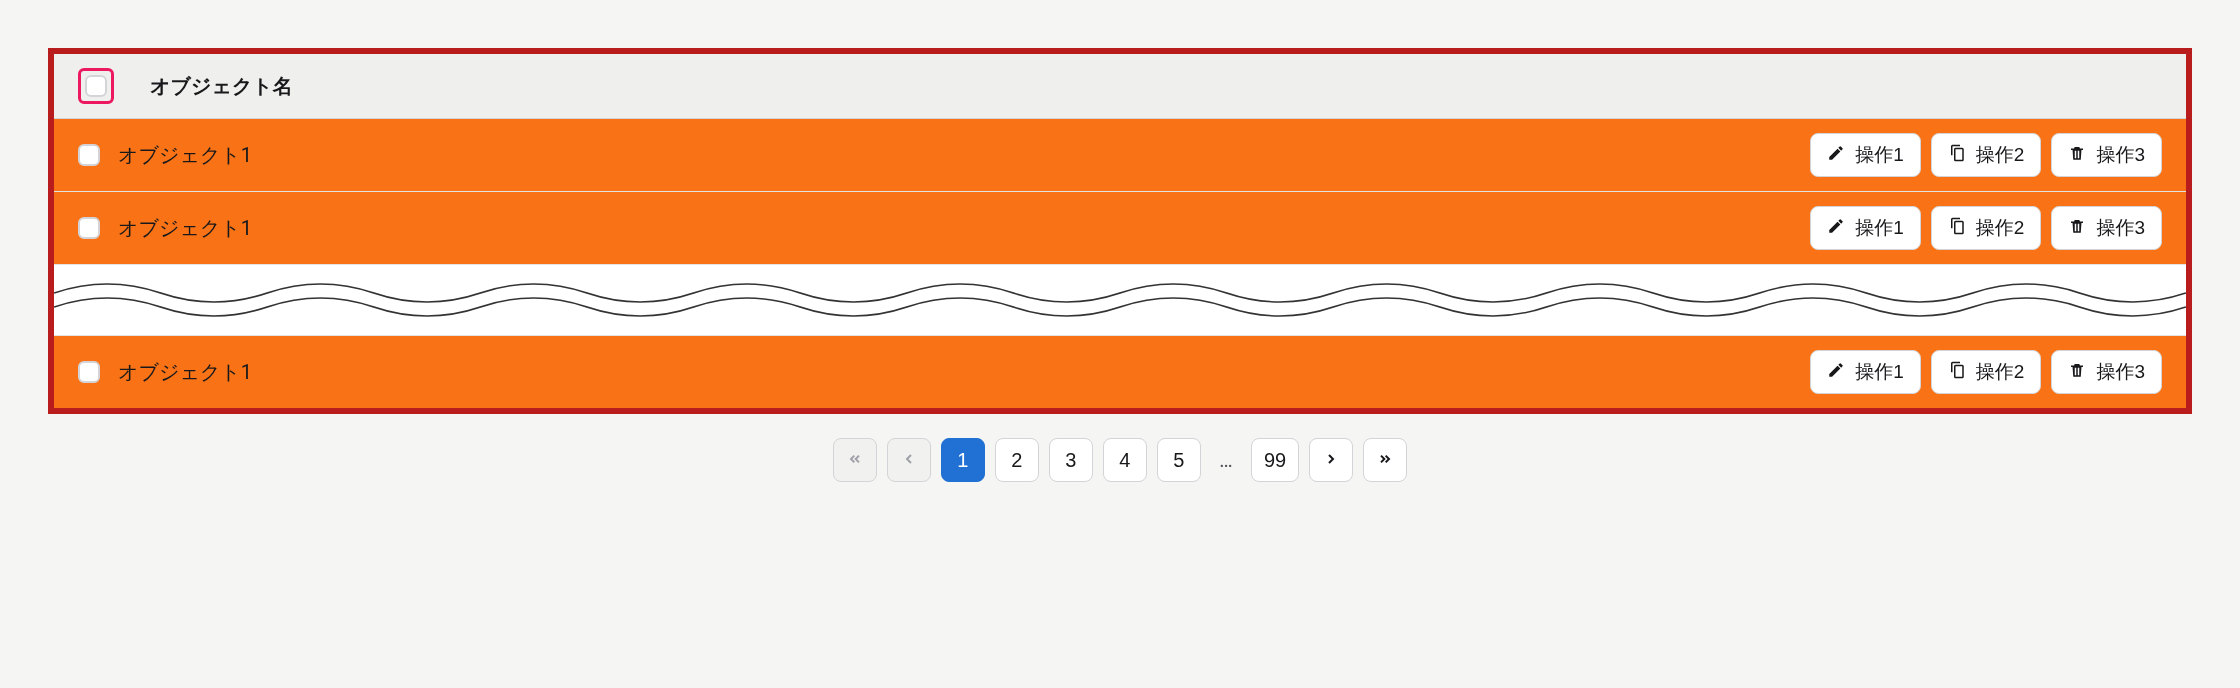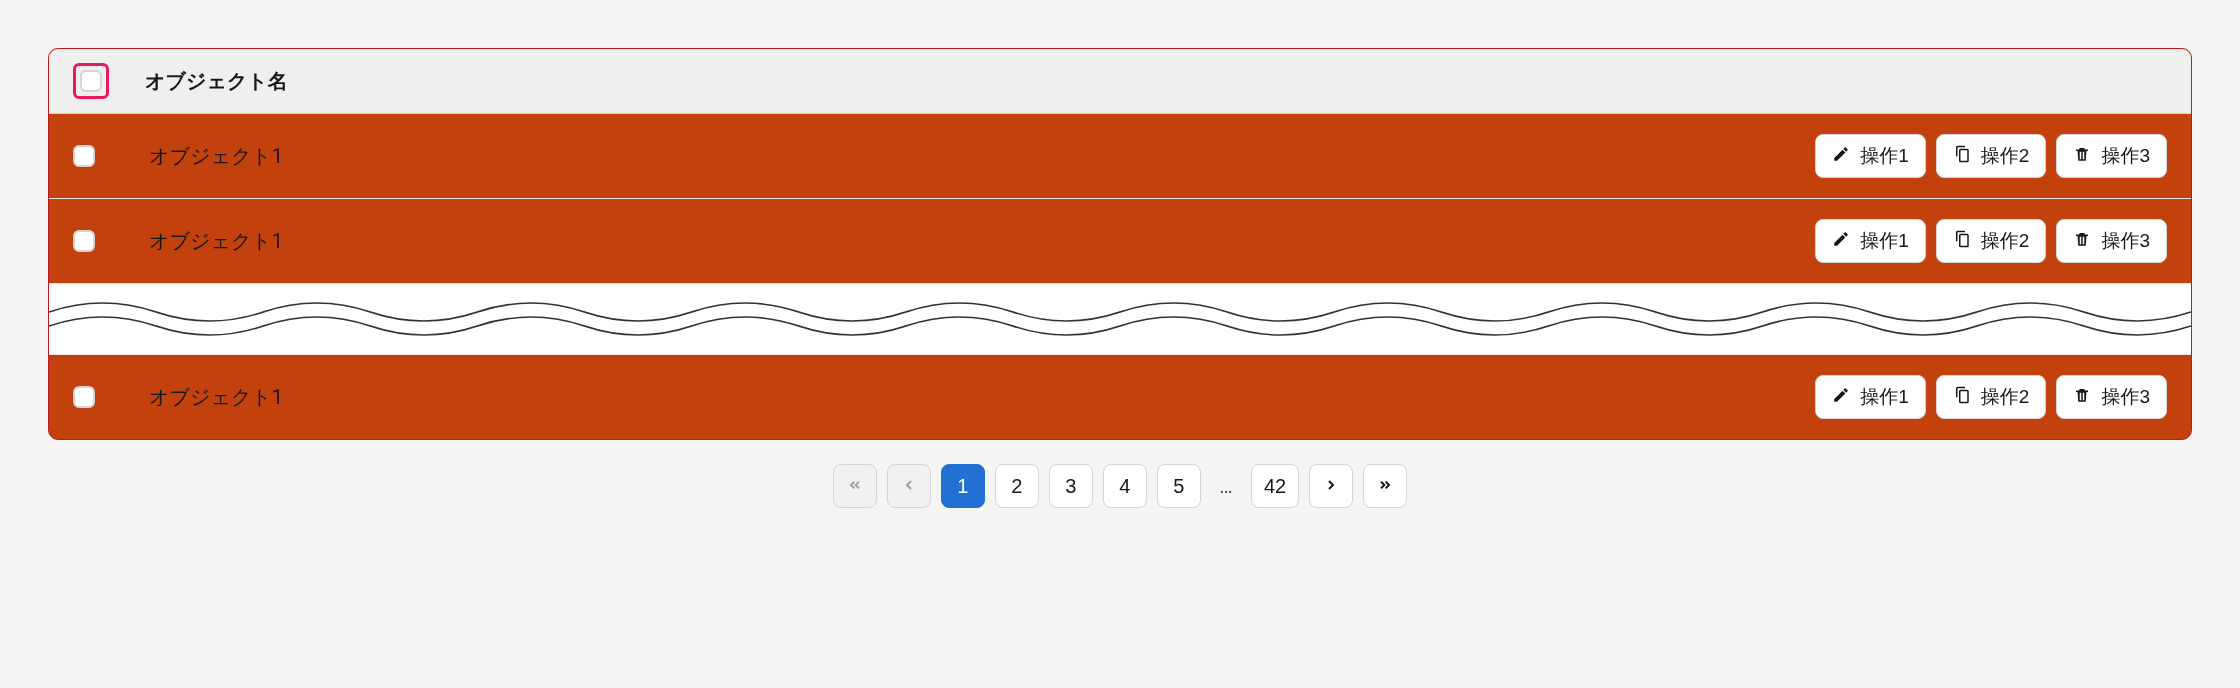--- a/index.html
+++ b/index.html
@@ -5,23 +5,23 @@
   * { box-sizing: border-box; margin: 0; padding: 0; }
   body {
     background: #f5f5f4;
     font-family: -apple-system, BlinkMacSystemFont, "Segoe UI", Roboto, "Hiragino Sans", "Hiragino Kaku Gothic ProN", sans-serif;
     font-size: 20px;
     color: #18181b;
     padding: 48px;
   }
   .table {
     width: 100%;
-    background: #c2410c;
-    border: 1px solid #b91c1c;
-    border-radius: 10px;
+    background: #f97316;
+    border: 6px solid #b91c1c;
+    border-radius: 0;
     overflow: hidden;
   }
   .thead {
     display: flex;
     align-items: center;
     background: #efefee;
     padding: 14px 24px;
     border-bottom: 1px solid #d4d4d8;
     gap: 36px;
   }
@@ -34,23 +34,22 @@
     flex: 1 1 auto;
     font-weight: 600;
   }
   .th-actions {
     flex: 0 0 360px;
     font-weight: 600;
   }
   .trow {
     display: flex;
     align-items: center;
-    padding: 20px 24px;
+    padding: 14px 24px;
     border-bottom: 1px solid #e4e4e7;
-    gap: 36px;
   }
   .trow:last-of-type { border-bottom: none; }
   .td-check {
     flex: 0 0 auto;
     display: flex;
     align-items: center;
     width: 40px;
     justify-content: flex-start;
   }
   .td-name {
@@ -253,21 +252,21 @@
     <span><svg viewBox="0 0 24 24" fill="none" stroke="currentColor" stroke-width="3">
           <path d="M15 18l-6-6 6-6"></path>
         </svg></span>
   </button>
   <button class="page-btn active">1</button>
   <button class="page-btn">2</button>
   <button class="page-btn">3</button>
   <button class="page-btn">4</button>
   <button class="page-btn">5</button>
   <span class="page-ellipsis">…</span>
-  <button class="page-btn">42</button>
+  <button class="page-btn">99</button>
   <button class="page-btn">
     <span><svg viewBox="0 0 24 24" fill="none" stroke="currentColor" stroke-width="3">
           <path d="M9 18l6-6-6-6"></path>
         </svg></span>
   </button>
   <button class="page-btn">
     <span><svg viewBox="0 0 24 24" fill="none" stroke="currentColor" stroke-width="3">
           <path d="M13 17l5-5-5-5"></path>
           <path d="M6 17l5-5-5-5"></path>
         </svg></span>

